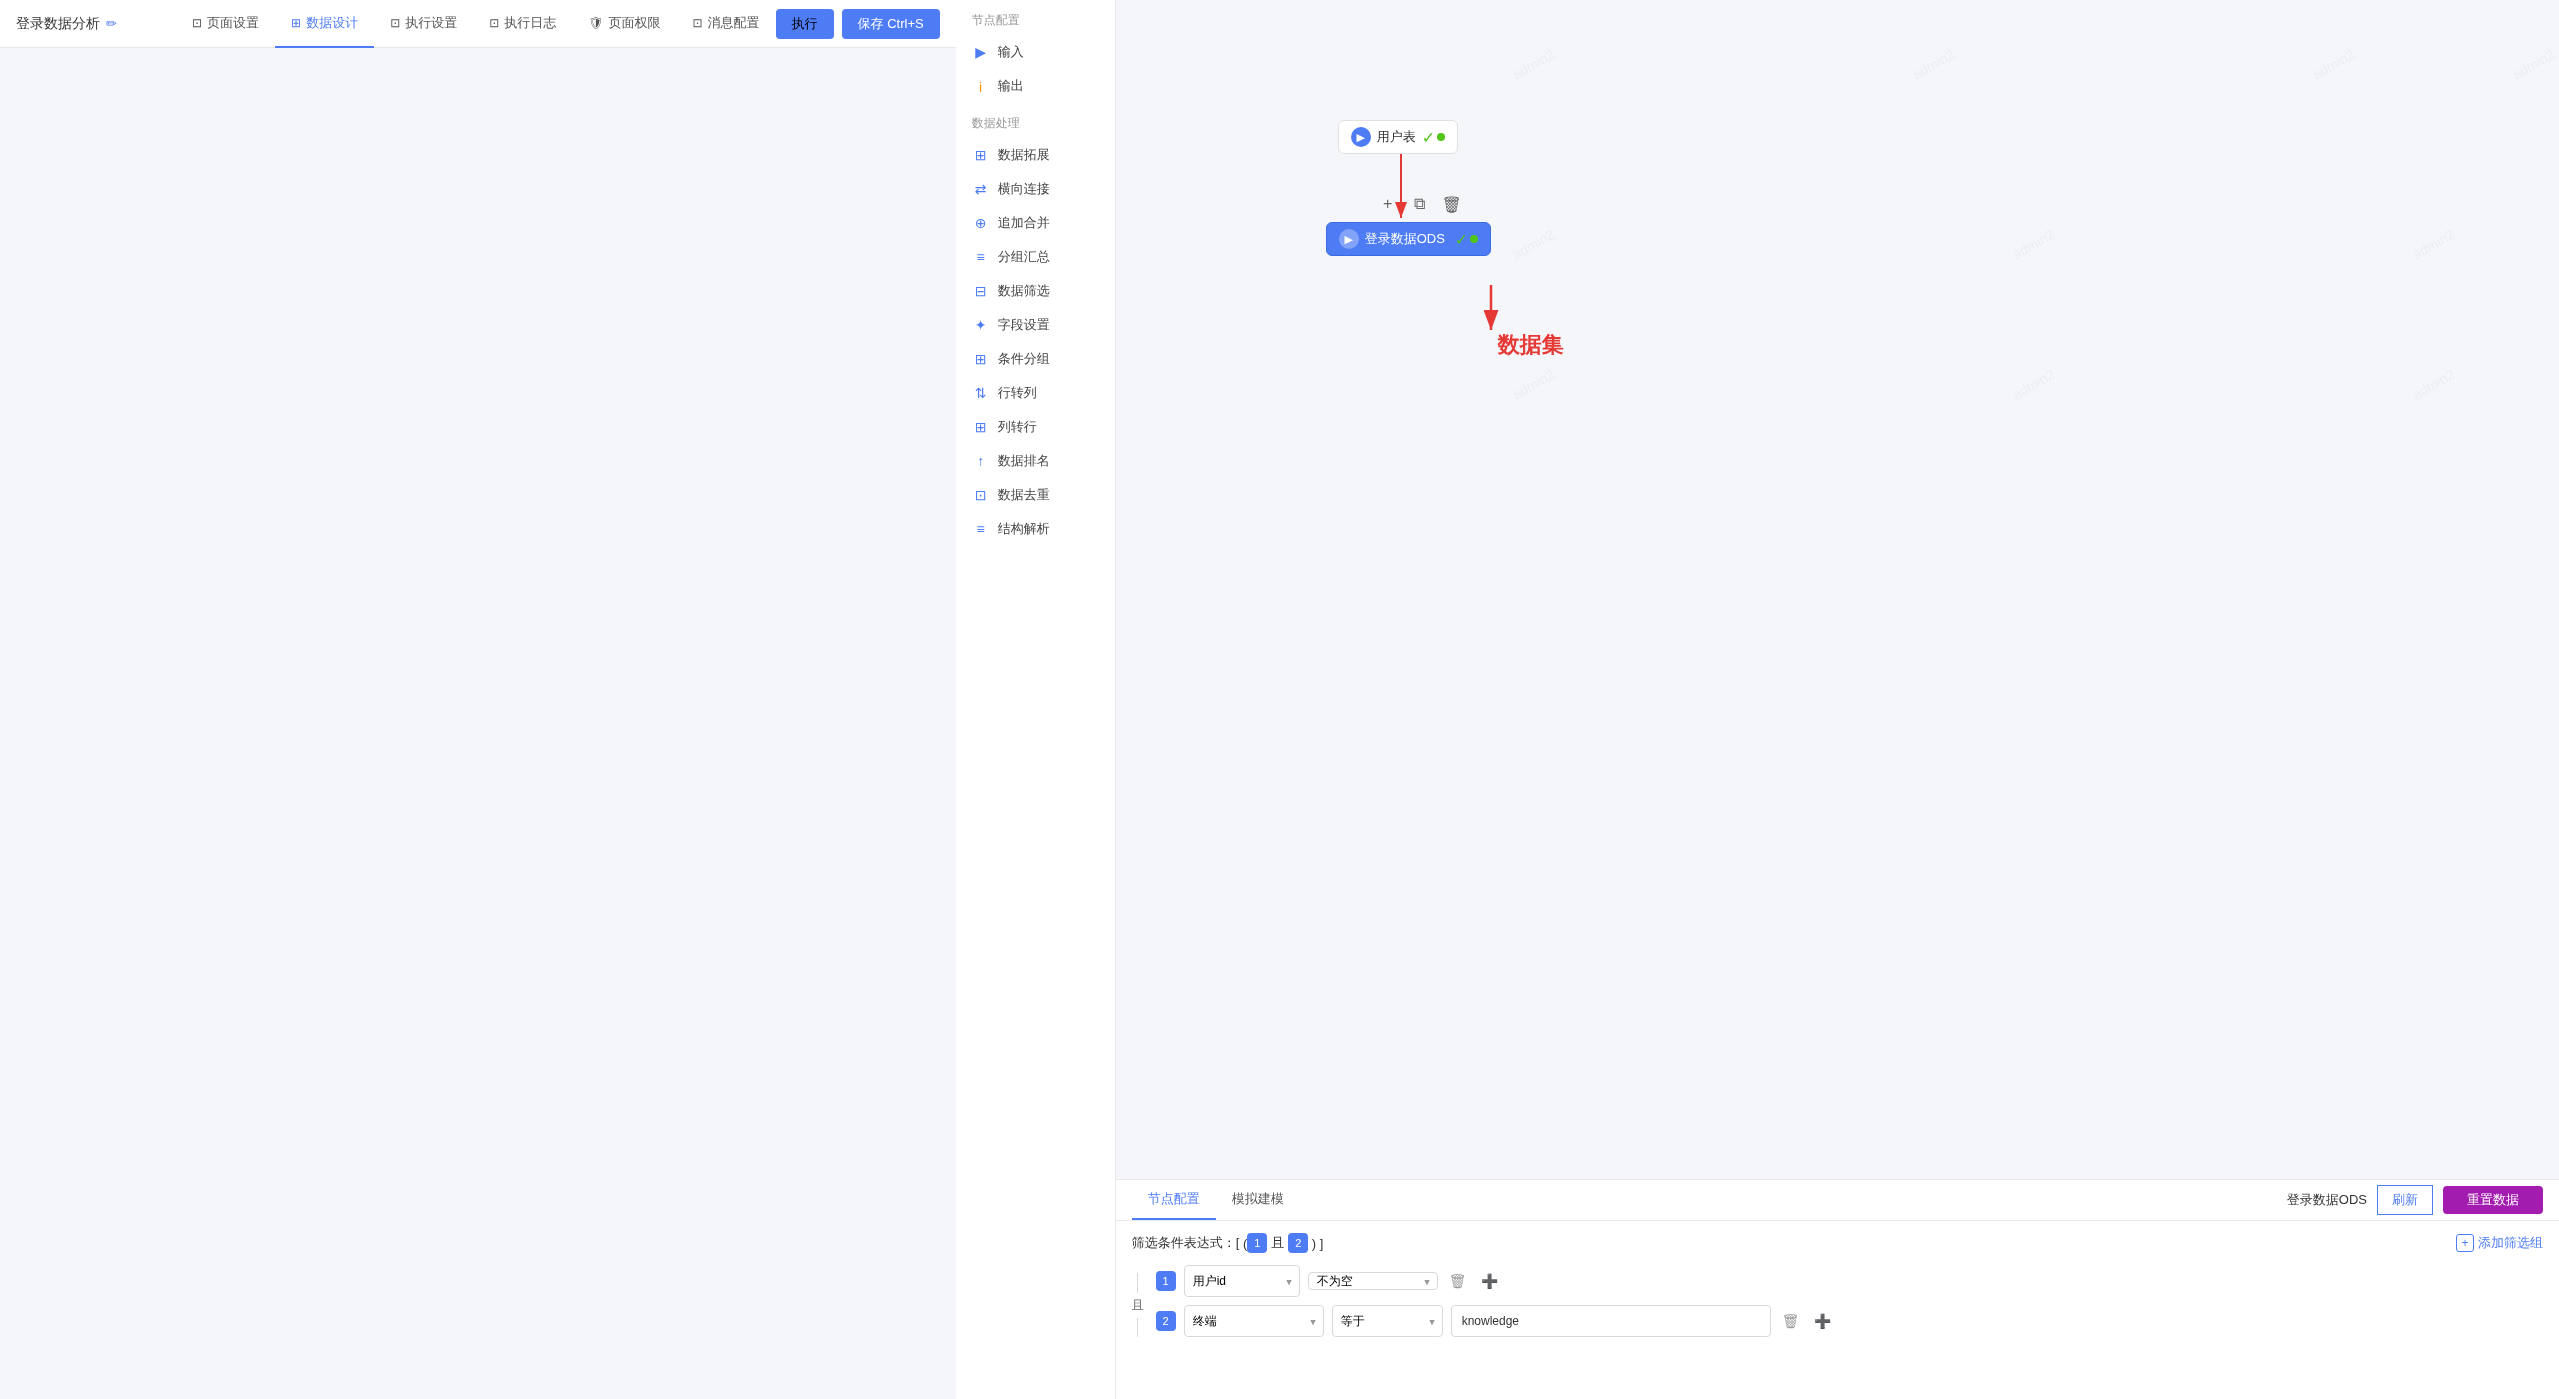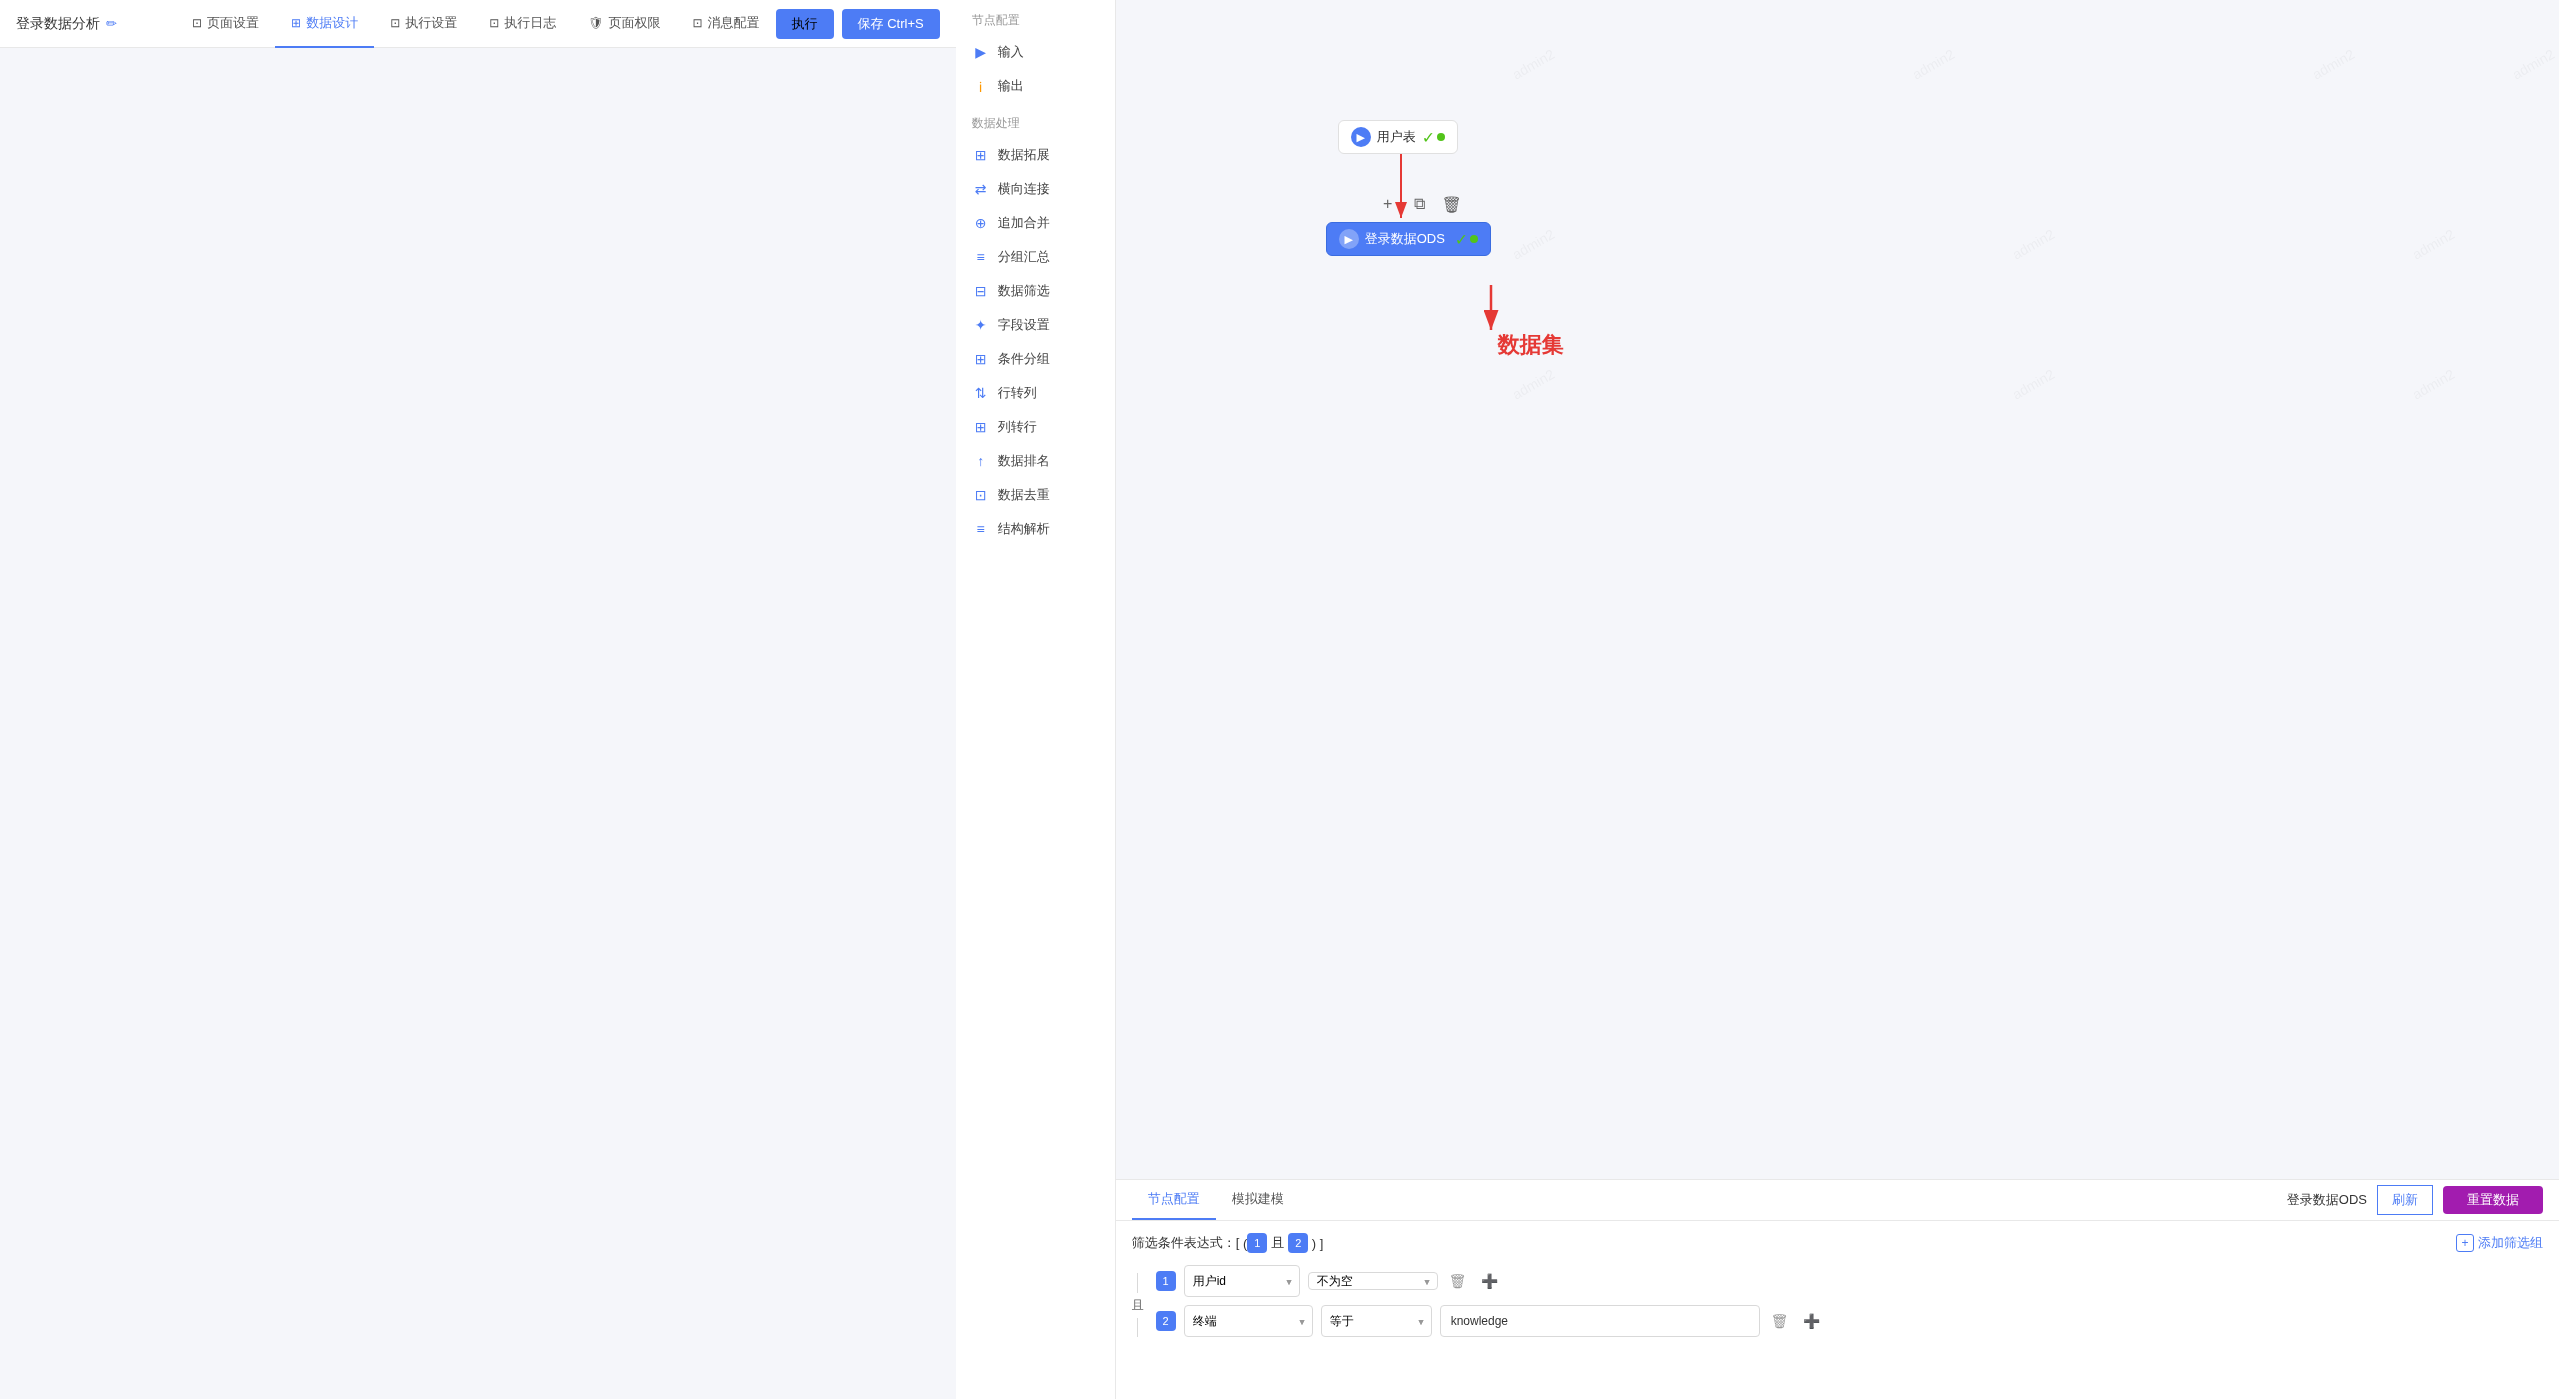--- a/index.html
+++ b/index.html
@@ -280,21 +280,21 @@
                   </select>
                   <span style="position:absolute;right:8px;pointer-events:none;color:#999;font-size:10px;">▾</span>
                 </div>
                 <span class="row-action">🗑</span>
                 <span class="row-action">➕</span>
               </div>
 
               <div class="filter-row">
                 <div class="filter-row-number">2</div>
                 <div class="filter-select-wrap">
-                  <select style="height:32px;border:1px solid #d9d9d9;border-radius:4px;padding:0 24px 0 8px;font-size:12px;background:#fff;appearance:none;width:129px;">
+                  <select style="height:32px;border:1px solid #d9d9d9;border-radius:4px;padding:0 24px 0 8px;font-size:12px;background:#fff;appearance:none;width:140px;">
                     <option>终端</option>
                   </select>
                   <span style="position:absolute;right:8px;pointer-events:none;color:#999;font-size:10px;">▾</span>
                 </div>
                 <div class="filter-select-wrap">
                   <select style="height:32px;border:1px solid #d9d9d9;border-radius:4px;padding:0 24px 0 8px;font-size:12px;background:#fff;appearance:none;width:111px;">
                     <option>等于</option>
                   </select>
                   <span style="position:absolute;right:8px;pointer-events:none;color:#999;font-size:10px;">▾</span>
                 </div>

